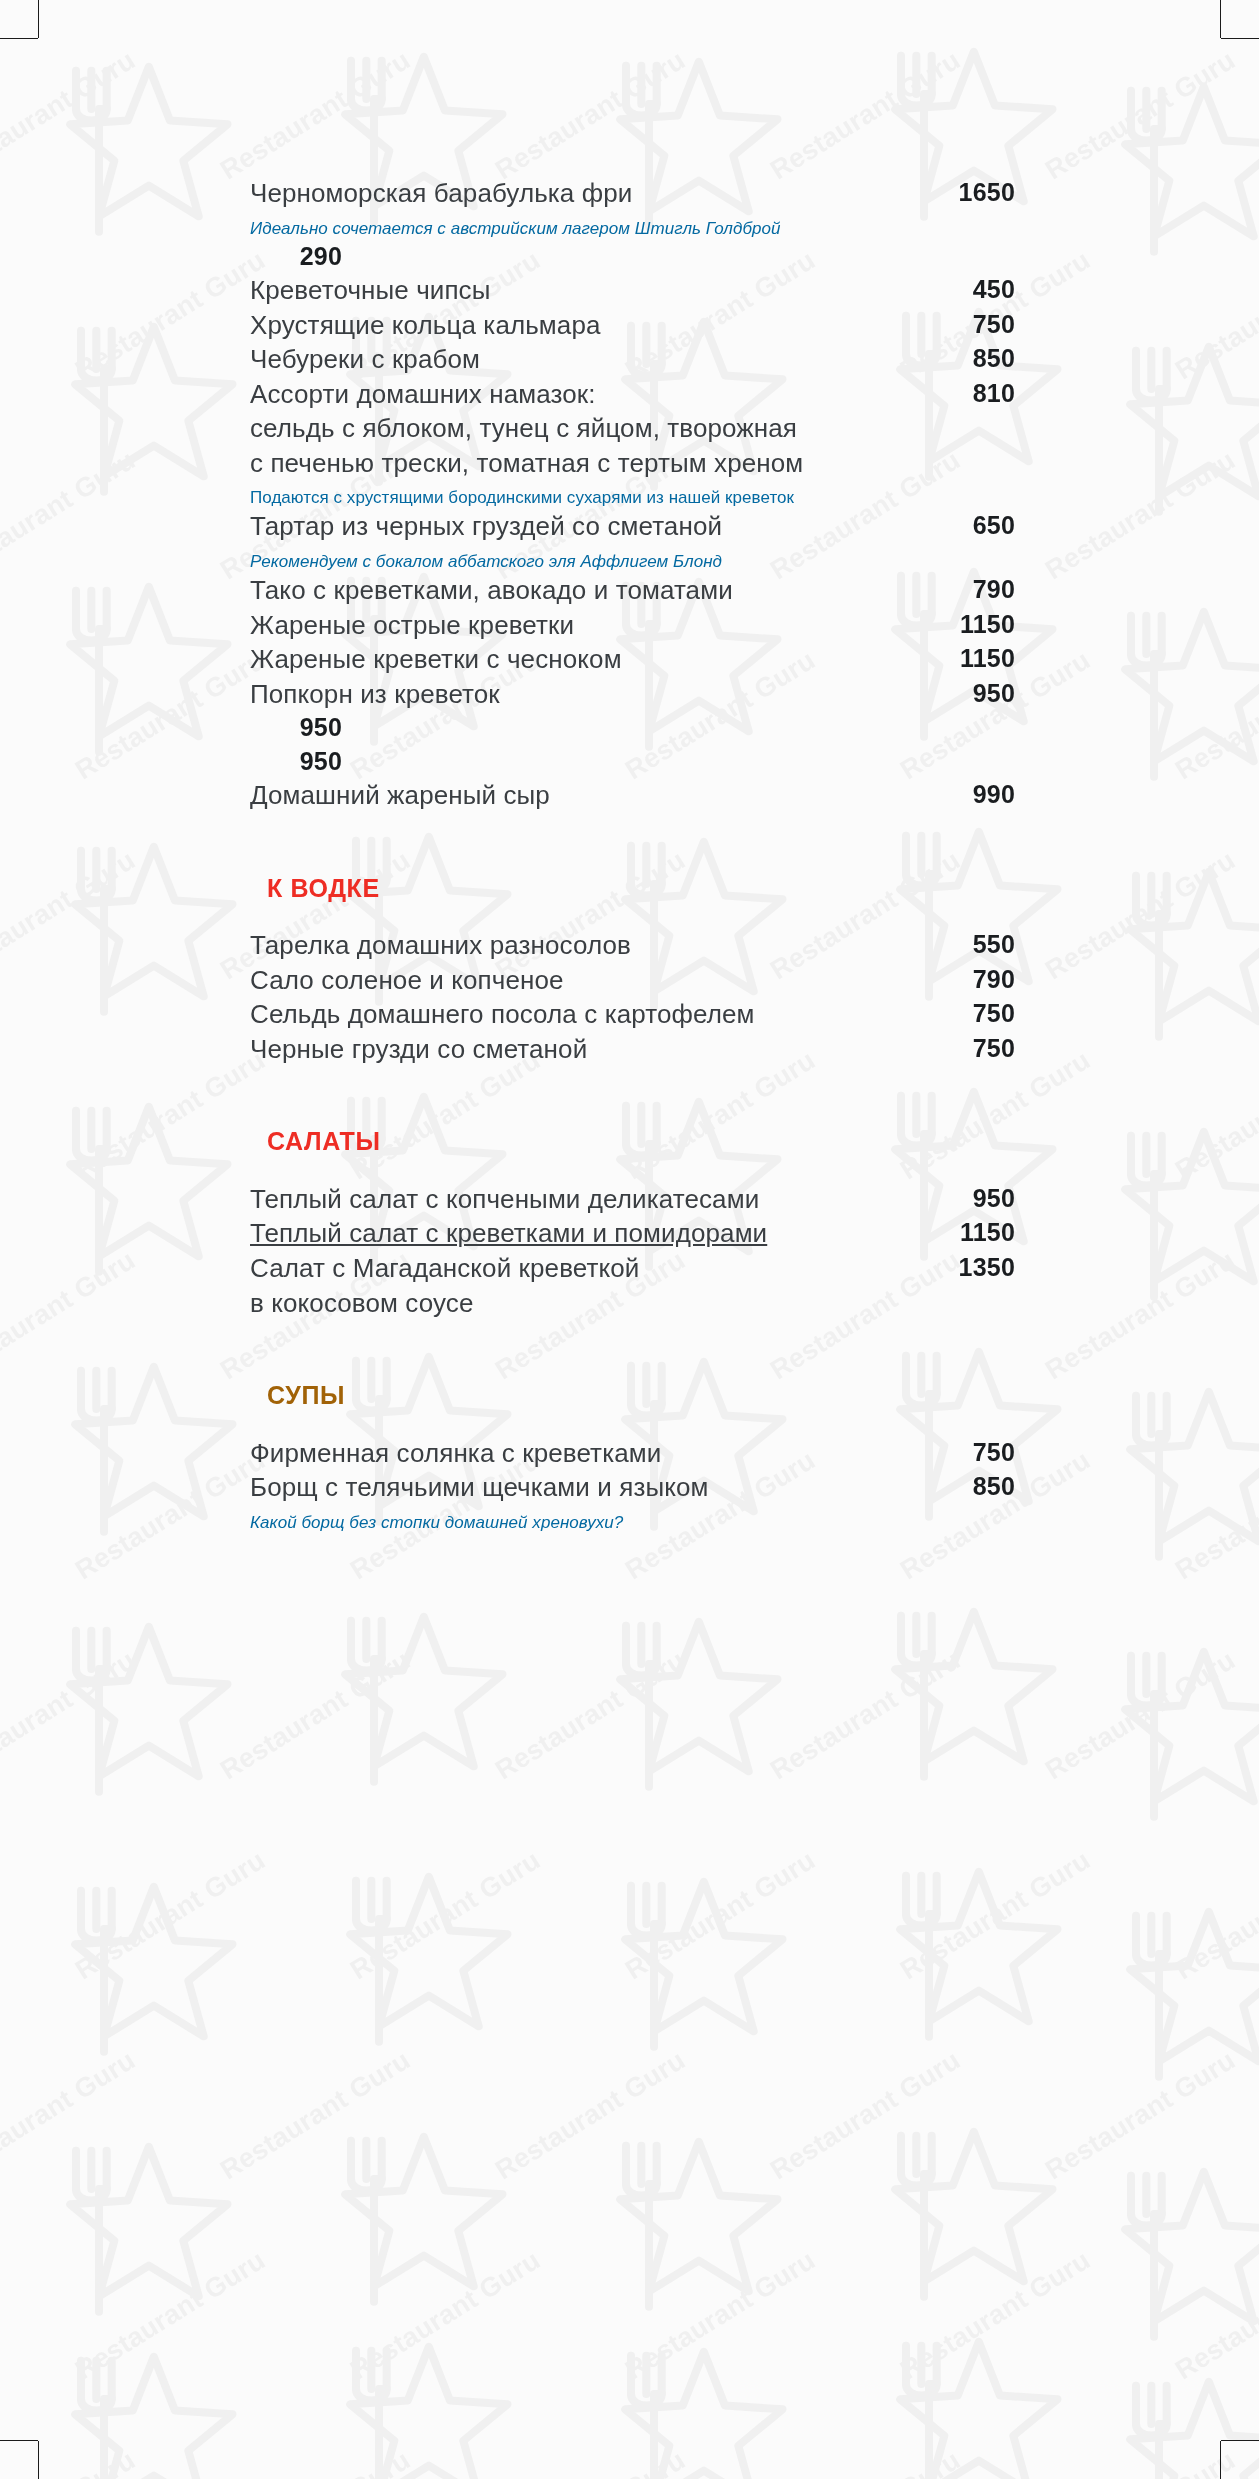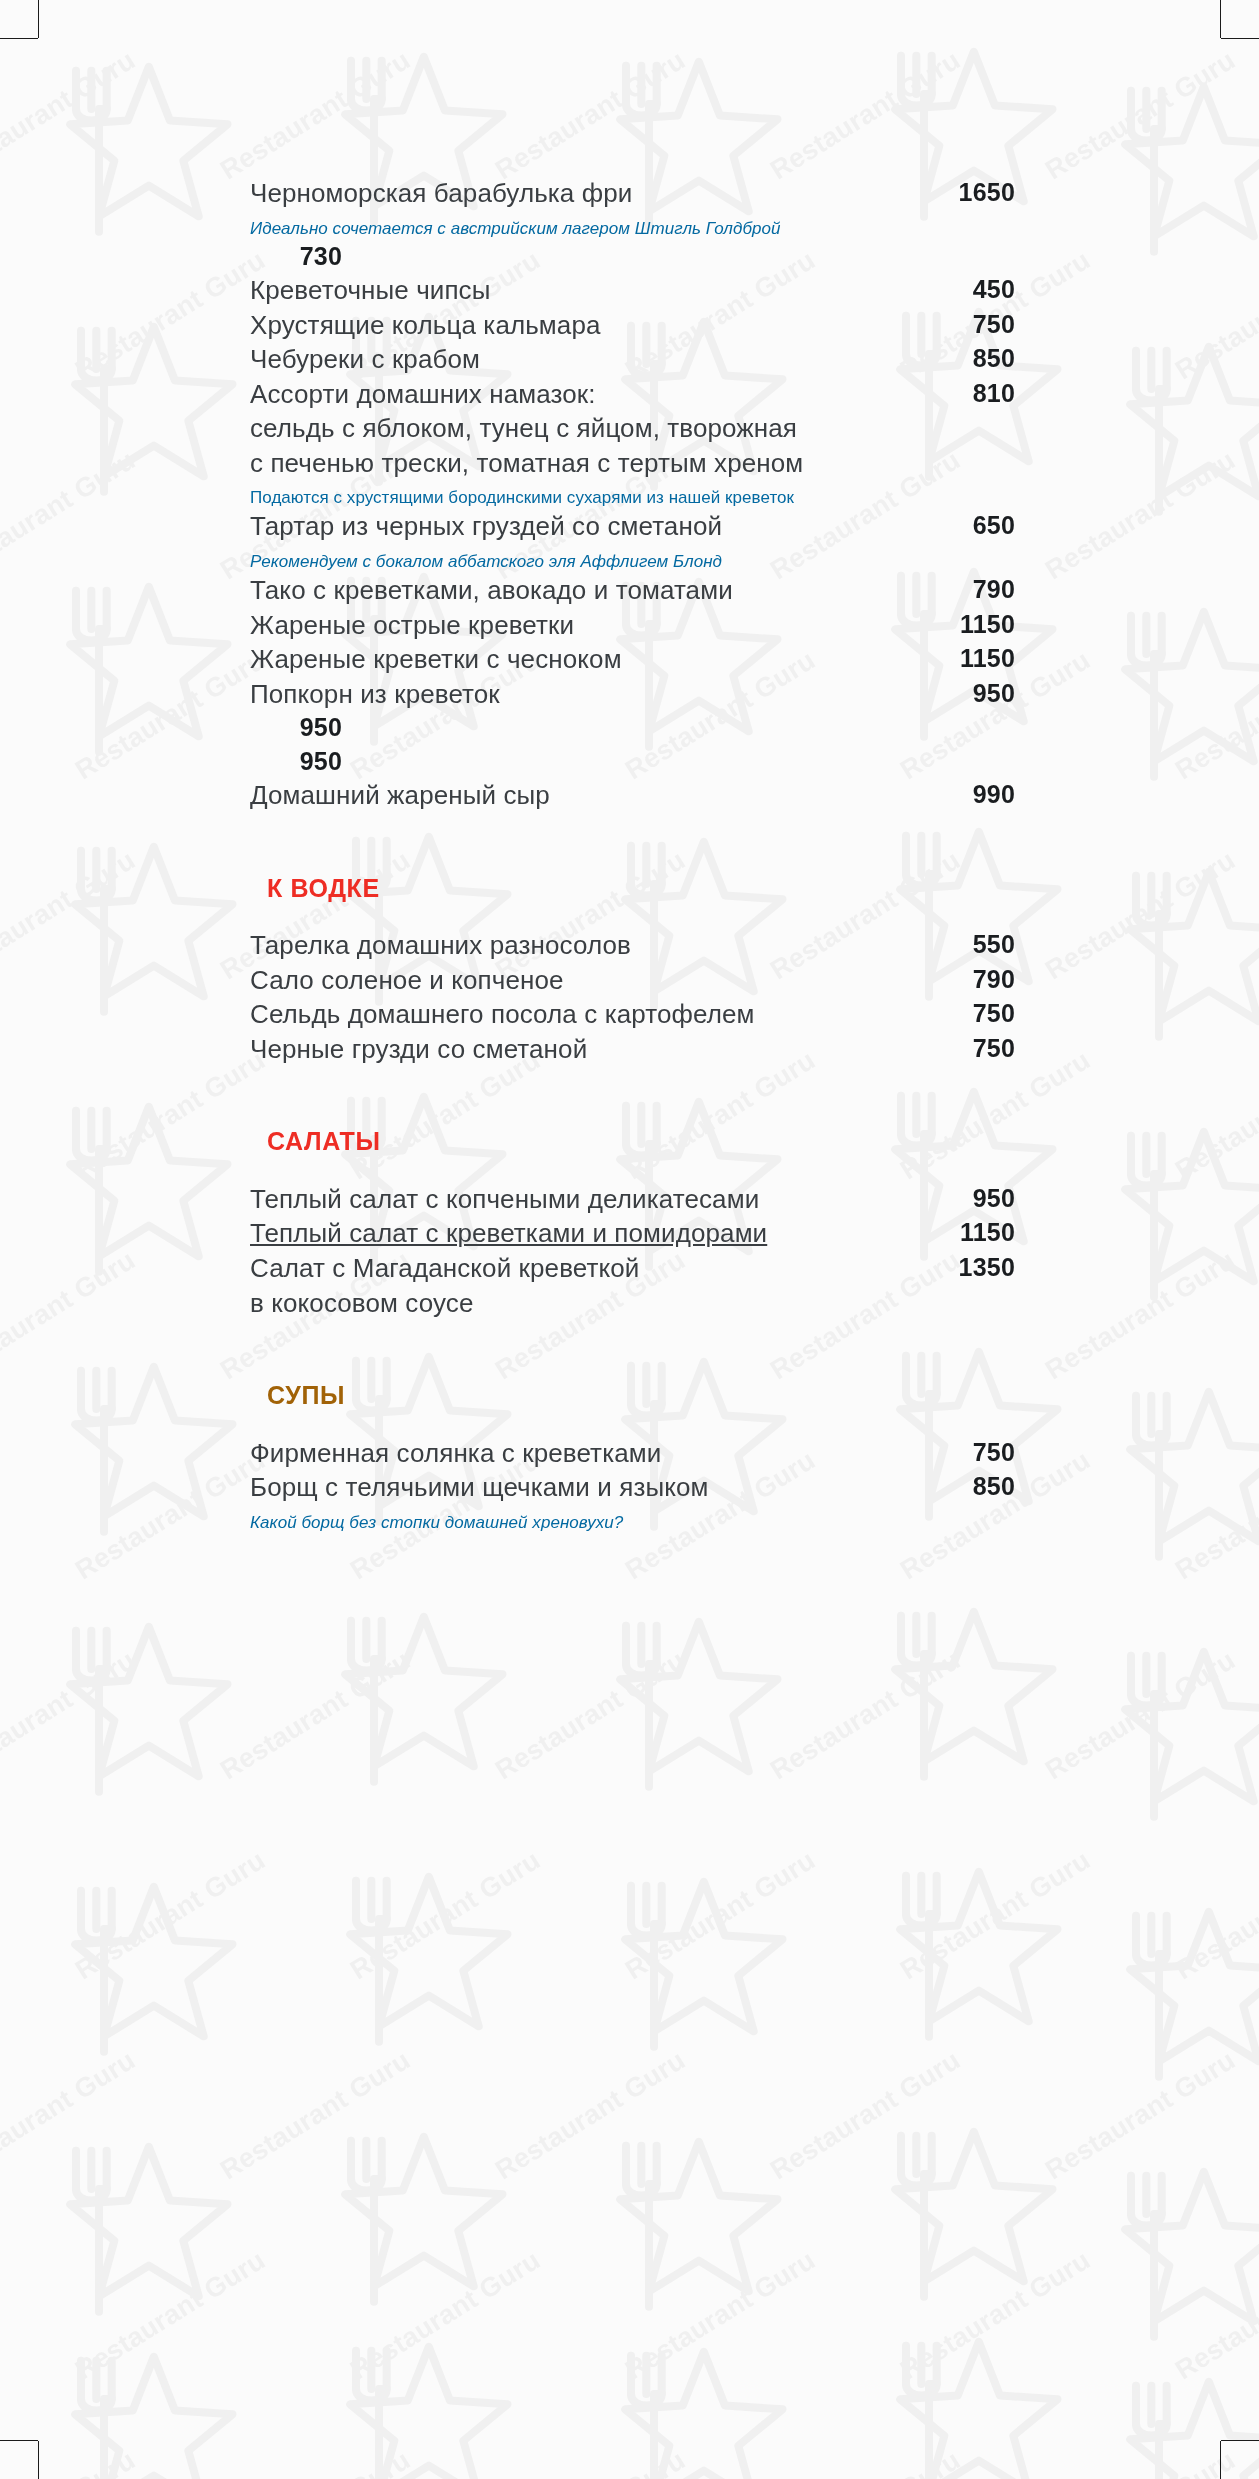--- a/index.html
+++ b/index.html
@@ -651,21 +651,21 @@
       <ul class="items">
         <li>
           <div class="row">
             <div class="row-name" style="white-space: pre-line;">Черноморская барабулька фри</div>
             <div class="row-price">1650</div>
           </div>
           <div class="row-note italic">Идеально сочетается с австрийским лагером Штигль Голдброй</div>
         </li>
         <li>
           <div class="row">
-            <div class="row-price">730</div>
+            <div class="row-price">290</div>
           </div>
         </li>
         <li>
           <div class="row">
             <div class="row-name" style="white-space: pre-line;">Креветочные чипсы</div>
             <div class="row-price">450</div>
           </div>
         </li>
         <li>
           <div class="row">

